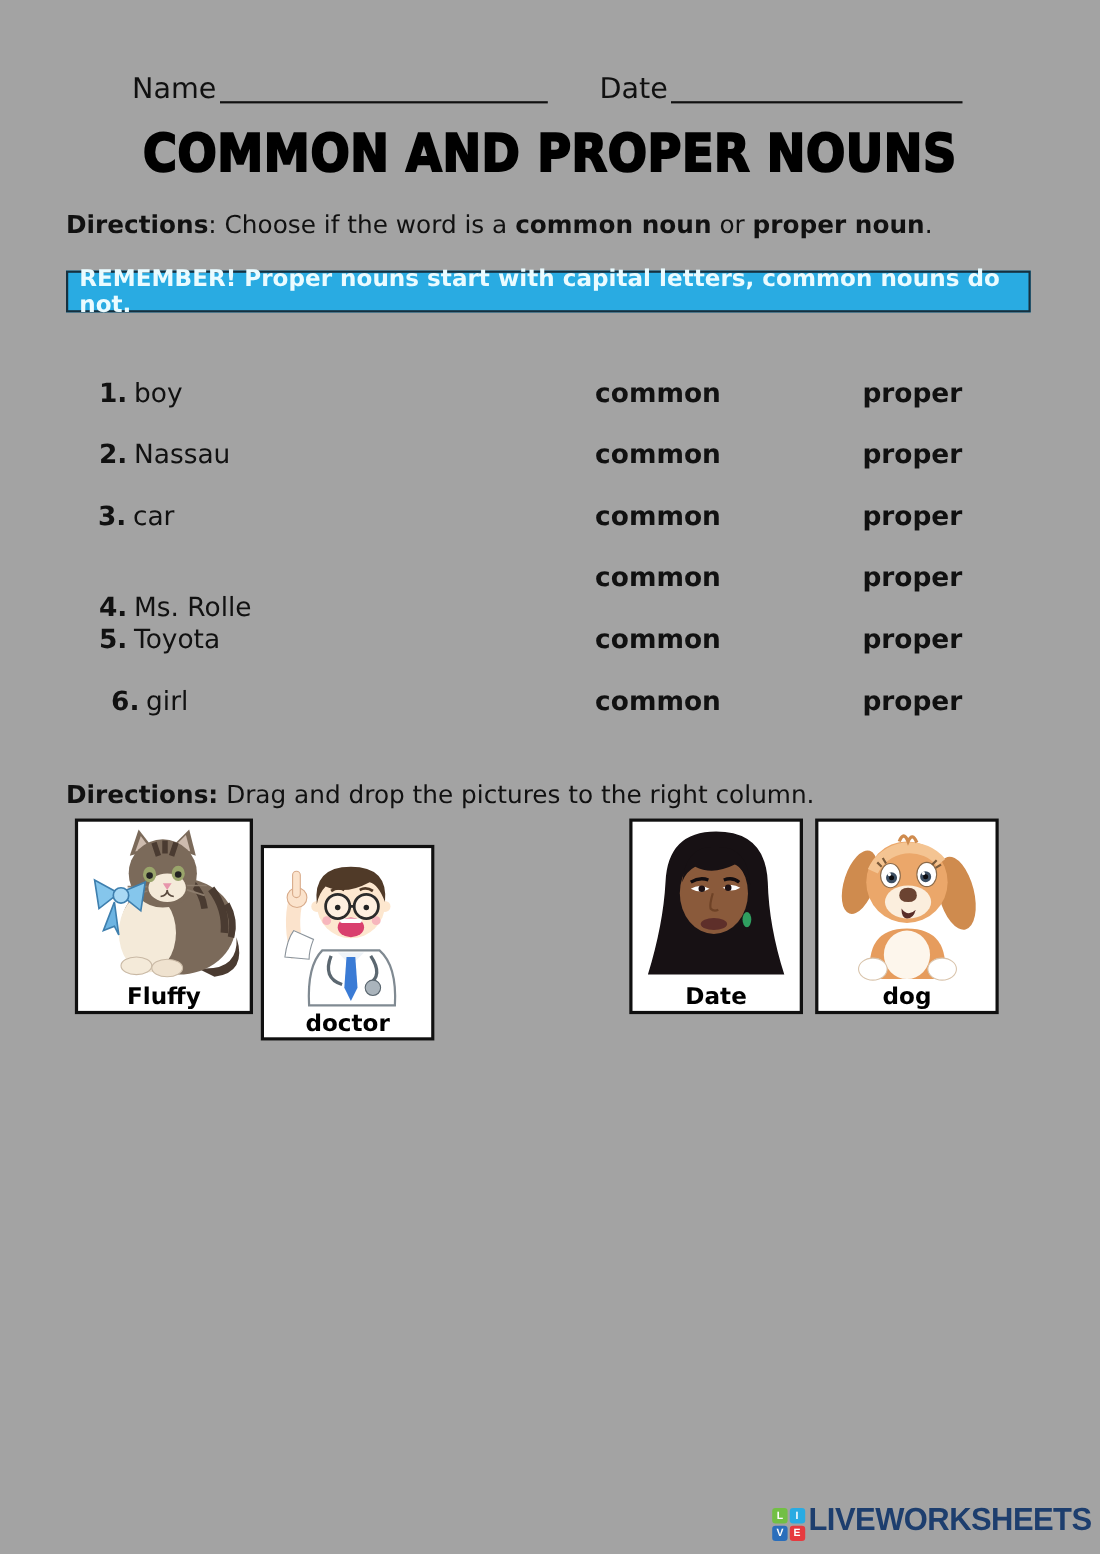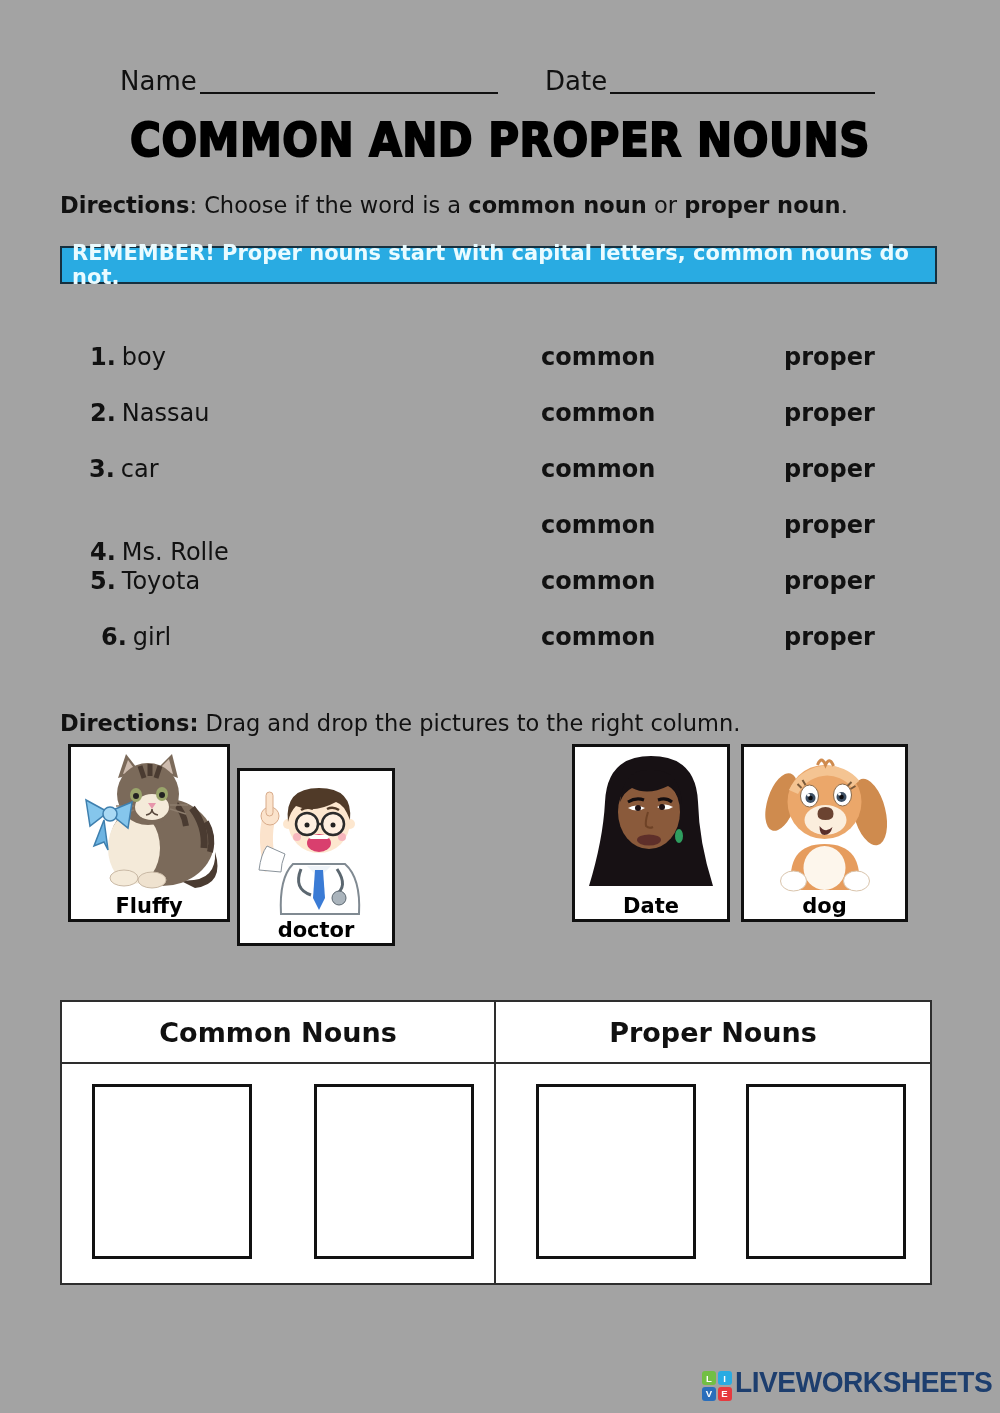--- a/index.html
+++ b/index.html
@@ -224,33 +224,20 @@
       <ellipse cx="76" cy="70" rx="21" ry="15" fill="#fbeedd"></ellipse>
       <path d="M76 57 q8 0 8 7 q0 6 -8 6 q-8 0 -8 -6 q0 -7 8 -7 z" fill="#6b4331"></path>
       <path d="M70 76 q6 8 13 1 q-2 8 -8 8 q-5 0 -5 -9 z" fill="#5a2d28"></path>
       <ellipse cx="75" cy="118" rx="21" ry="22" fill="#fdf6ec"></ellipse>
       <ellipse cx="44" cy="131" rx="13" ry="10" fill="#fff" stroke="#d9c4ac"></ellipse>
       <ellipse cx="107" cy="131" rx="13" ry="10" fill="#fff" stroke="#d9c4ac"></ellipse>
     </svg>
     <div class="card-label">dog</div>
   </div>
 
-  <div class="abs sort-table">
-    <div class="sort-col-left">
-      <div class="sort-header">Common Nouns</div>
-      <div class="drop-slot" style="left:30px;"></div>
-      <div class="drop-slot" style="left:252px;"></div>
-    </div>
-    <div class="sort-col-right">
-      <div class="sort-header">Proper Nouns</div>
-      <div class="drop-slot" style="left:40px;"></div>
-      <div class="drop-slot" style="left:250px;"></div>
-    </div>
-    <div class="header-sep"></div>
-  </div>
 
   <div class="abs logo-grid">
     <div class="logo-sq" style="background-color: rgb(114, 191, 68);">L</div>
     <div class="logo-sq" style="background-color: rgb(41, 171, 226);">I</div>
     <div class="logo-sq" style="background-color: rgb(42, 110, 187);">V</div>
     <div class="logo-sq" style="background-color: rgb(230, 58, 63);">E</div>
   </div>
   <div class="abs brand" style="color: rgb(29, 62, 110);">LIVEWORKSHEETS</div>
 
 </div>

